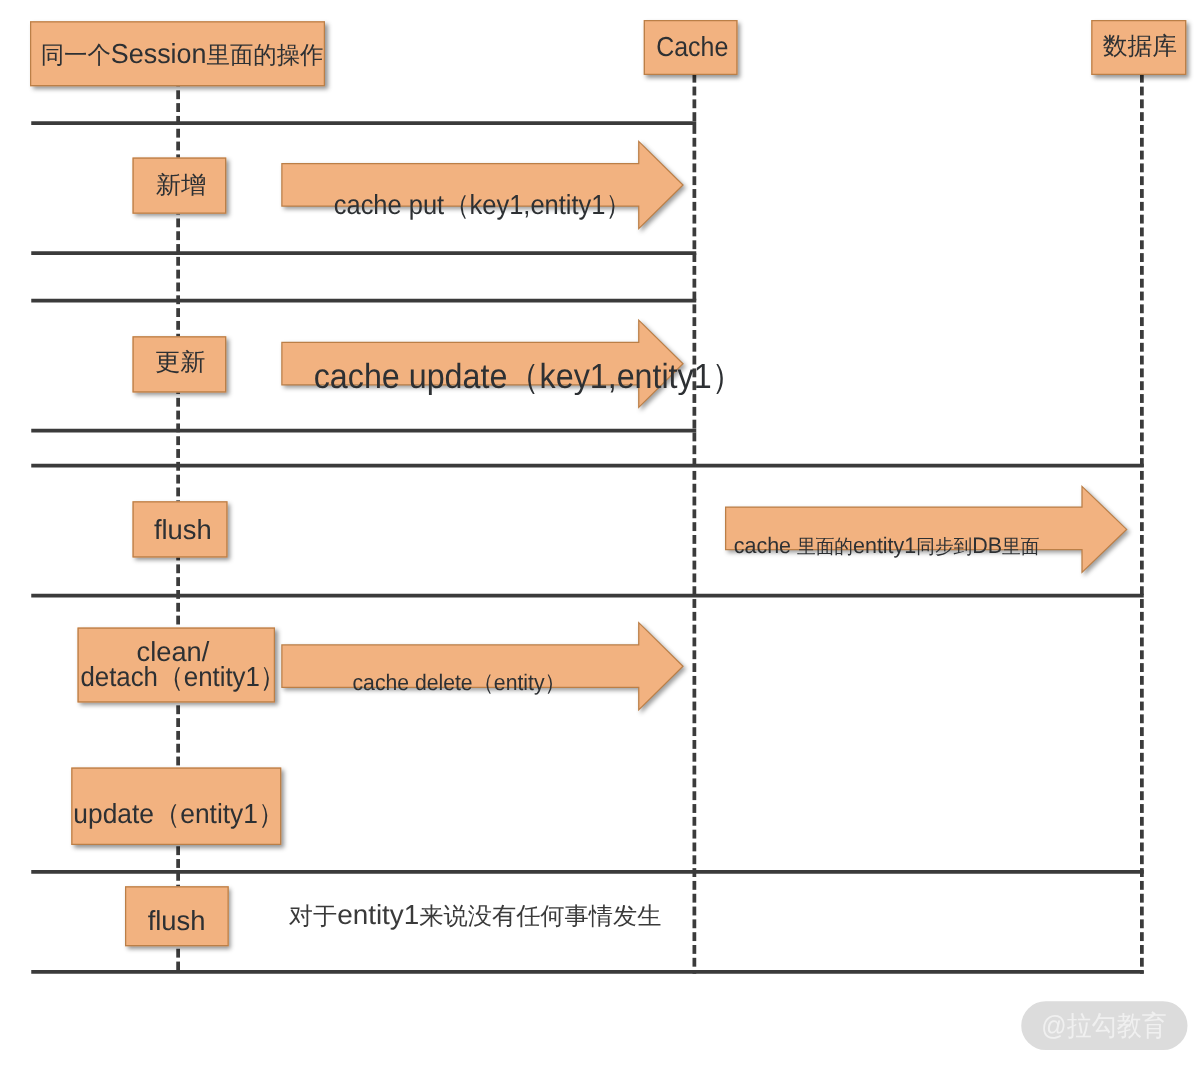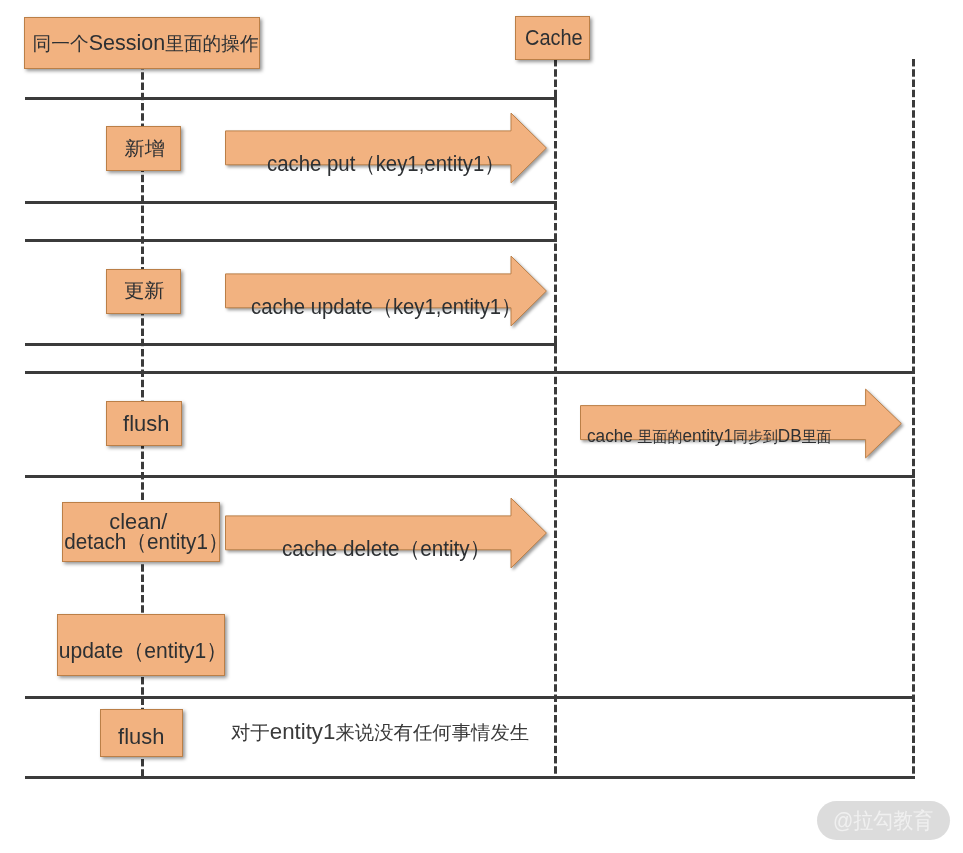--- a/index.html
+++ b/index.html
@@ -47,20 +47,23 @@
   <div class="hline" style="left:25px;top:475px;width:890px;"></div>
   <div class="hline" style="left:25px;top:696px;width:890px;"></div>
   <div class="hline" style="left:25px;top:776px;width:890px;"></div>
 
   <div class="box actor-box" style="left:24px;top:17px;width:236px;height:52px;font-size:22px;justify-content:flex-end;">
     <span style="transform:translateX(2px) scaleX(0.978);"><span style="font-size: 0.87em;">同一个</span><span>Session</span><span style="font-size: 0.87em;">里面的操作</span></span>
   </div>
   <div class="box actor-box" style="left:515px;top:16px;width:75px;height:44px;font-size:22px;">
     <span style="transform:translateX(1px) scaleX(0.906);">Cache</span>
   </div>
+  <div class="box actor-box" style="left:873px;top:16px;width:76px;height:44px;font-size:19.3px;">
+    <span style="transform:translateX(1px) scaleX(1.03);">数据库</span>
+  </div>
 
   <div class="box step-box" style="left:106px;top:269px;width:75px;height:45px;font-size:19.3px;">
     <span style="transform:translateX(1px) scaleX(1.05);">更新</span>
   </div>
   <div class="box step-box" style="left:106px;top:126px;width:75px;height:45px;font-size:19.3px;">
     <span style="transform:translateX(1.5px) translateY(1px) scaleX(1.05);">新增</span>
   </div>
   <div class="box step-box" style="left:106px;top:401px;width:76px;height:45px;font-size:22px;">
     <span style="transform:translateX(2px) scaleX(0.995);">flush</span>
   </div>
@@ -81,39 +84,39 @@
     </svg>
     <div class="lbl" style="font-size:22px;left:42px;top:22px;">
       <span style="transform:scaleX(0.9256);transform-origin:left center;">cache put（key1,entity1）</span>
     </div>
   </div>
 
   <div class="arrow" style="left:225px;top:255px;width:323px;height:72px;">
     <svg viewBox="0 0 323 72" width="323" height="72">
       <path d="M0.5,18.9 L286,18.9 L286,1.1 L321.4,36 L286,70.9 L286,52.8 L0.5,52.8 Z" fill="#f2b280" stroke="#bb7f47" stroke-width="1"></path>
     </svg>
-    <div class="lbl" style="font-size:22px;left:26px;top:22px;">
+    <div class="lbl" style="font-size:28px;left:26px;top:12px;">
       <span style="transform:scaleX(0.9211);transform-origin:left center;">cache update（key1,entity1）</span>
     </div>
   </div>
 
   <div class="arrow" style="left:580px;top:388px;width:322px;height:71px;">
     <svg viewBox="0 0 322 71" width="322" height="71">
       <path d="M0.5,17.6 L285.6,17.6 L285.6,1.1 L321.3,35.5 L285.6,69.9 L285.6,51.6 L0.5,51.6 Z" fill="#f2b280" stroke="#bb7f47" stroke-width="1"></path>
     </svg>
     <div class="lbl" style="font-size:18px;left:7px;top:23px;">
       <span style="transform:scaleX(0.9539);transform-origin:left center;"><span>cache </span><span style="font-size: 0.87em;">里面的</span><span>entity1</span><span style="font-size: 0.87em;">同步到</span><span>DB</span><span style="font-size: 0.87em;">里面</span></span>
     </div>
   </div>
 
   <div class="arrow" style="left:225px;top:497px;width:323px;height:72px;">
     <svg viewBox="0 0 323 72" width="323" height="72">
       <path d="M0.5,18.9 L286,18.9 L286,1.1 L321.4,36 L286,70.9 L286,52.8 L0.5,52.8 Z" fill="#f2b280" stroke="#bb7f47" stroke-width="1"></path>
     </svg>
-    <div class="lbl" style="font-size:22px;left:57px;top:22px;">
+    <div class="lbl" style="font-size:18px;left:57px;top:22px;">
       <span style="transform:scaleX(0.9417);transform-origin:left center;">cache delete（entity）</span>
     </div>
   </div>
 
   <div class="plaintext" style="left:231px;top:719px;font-size:22px;">
     <span style="transform:scaleX(1.013);transform-origin:left center;"><span style="font-size: 0.87em;">对于</span><span>entity1</span><span style="font-size: 0.87em;">来说没有任何事情发生</span></span>
   </div>
 
   <div class="watermark" style="left:817px;top:801px;width:133px;height:39px;font-size:22px;border-radius:19.5px;">
     <span style="transform:scaleX(0.909);">@拉勾教育</span>

